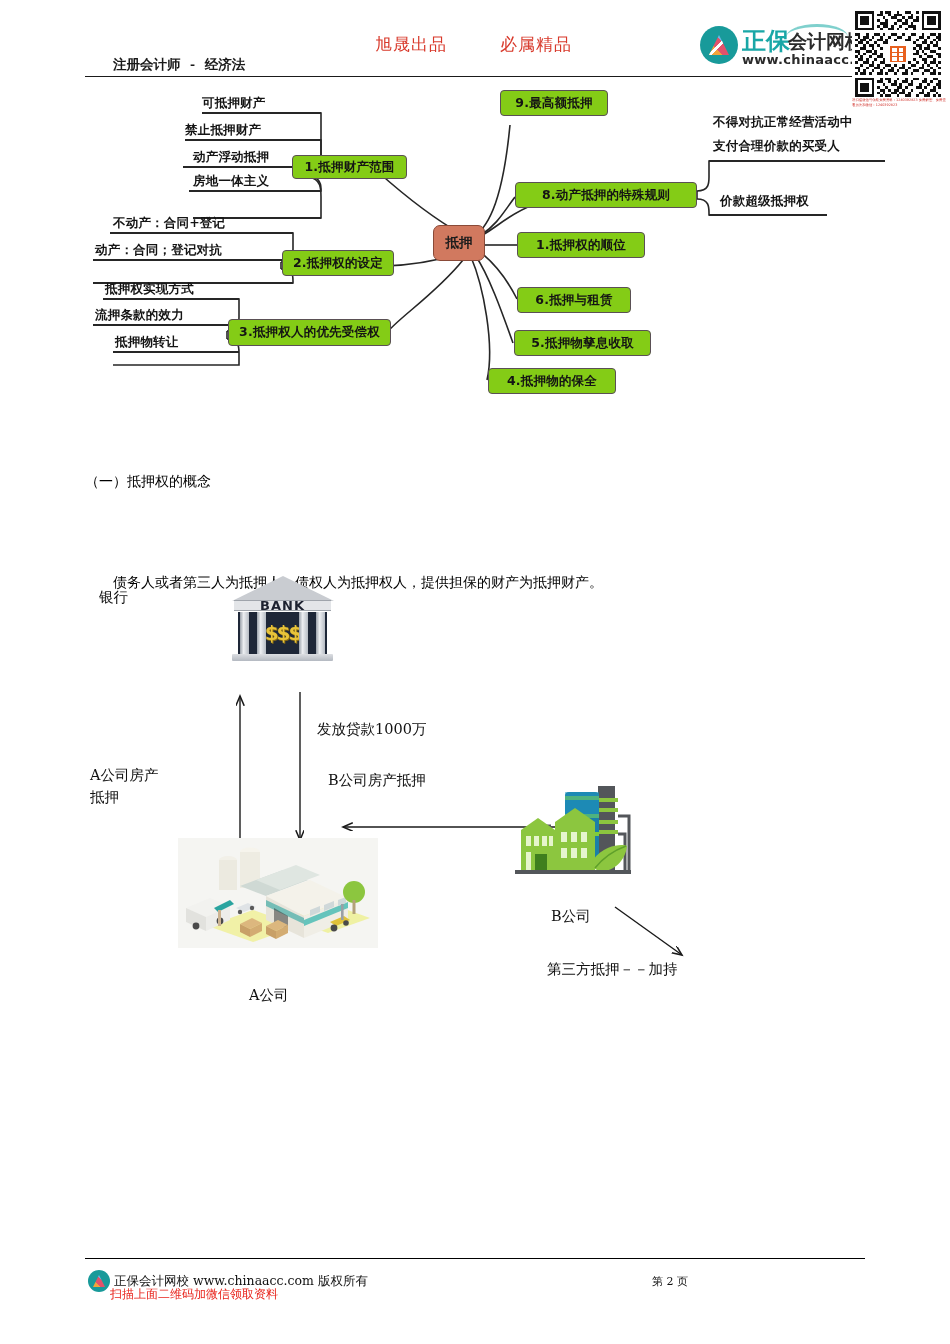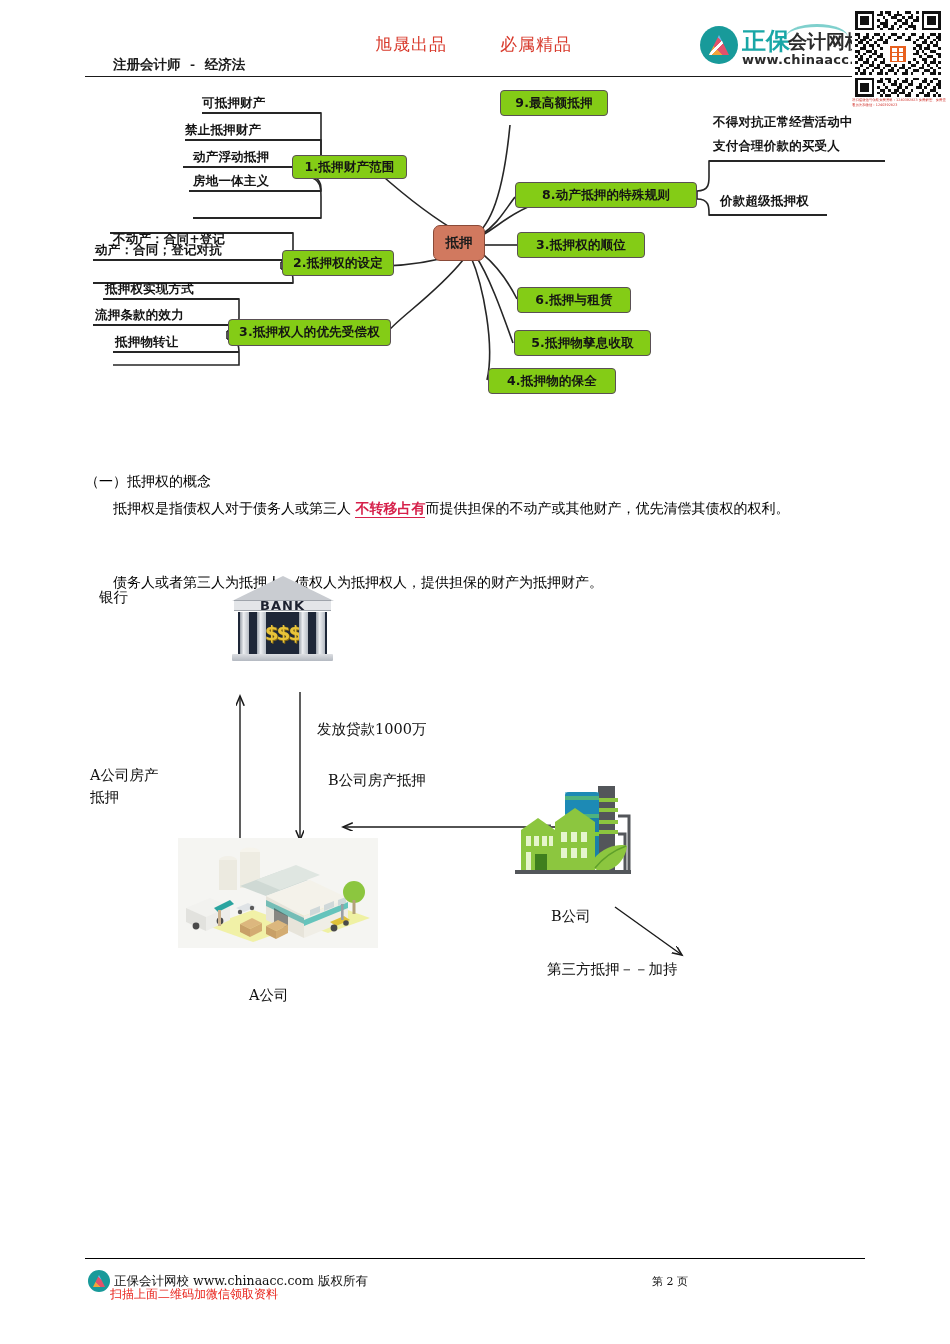--- a/index.html
+++ b/index.html
@@ -493,43 +493,42 @@
     </svg>
 
     <div class="mm-center" style="left:348px;top:140px;width:52px;height:36px;">抵押</div>
 
     <div class="mm-node" style="left:207px;top:70px;width:115px;height:24px;">1.抵押财产范围</div>
     <div class="mm-node" style="left:197px;top:165px;width:112px;height:26px;">2.抵押权的设定</div>
     <div class="mm-node" style="left:143px;top:234px;width:163px;height:27px;">3.抵押权人的优先受偿权</div>
     <div class="mm-node" style="left:403px;top:283px;width:128px;height:26px;">4.抵押物的保全</div>
     <div class="mm-node" style="left:429px;top:245px;width:137px;height:26px;">5.抵押物孳息收取</div>
     <div class="mm-node" style="left:432px;top:202px;width:114px;height:26px;">6.抵押与租赁</div>
-    <div class="mm-node" style="left:432px;top:147px;width:128px;height:26px;">3.抵押权的顺位</div>
+    <div class="mm-node" style="left:432px;top:147px;width:128px;height:26px;">1.抵押权的顺位</div>
     <div class="mm-node" style="left:430px;top:97px;width:182px;height:26px;">8.动产抵押的特殊规则</div>
     <div class="mm-node" style="left:415px;top:5px;width:108px;height:26px;">9.最高额抵押</div>
 
     <div class="mm-leaf" style="left:117px;top:10px;">可抵押财产</div>
     <div class="mm-leaf" style="left:100px;top:37px;">禁止抵押财产</div>
     <div class="mm-leaf" style="left:108px;top:64px;">动产浮动抵押</div>
     <div class="mm-leaf" style="left:108px;top:88px;">房地一体主义</div>
 
-    <div class="mm-leaf" style="left:28px;top:130px;margin-top:16px;">不动产：合同+登记</div>
+    <div class="mm-leaf" style="left:28px;top:130px;">不动产：合同+登记</div>
     <div class="mm-leaf" style="left:10px;top:157px;">动产：合同；登记对抗</div>
 
     <div class="mm-leaf" style="left:20px;top:196px;">抵押权实现方式</div>
     <div class="mm-leaf" style="left:10px;top:222px;">流押条款的效力</div>
     <div class="mm-leaf" style="left:30px;top:249px;">抵押物转让</div>
 
     <div class="mm-leaf" style="left:628px;top:29px;">不得对抗正常经营活动中</div>
     <div class="mm-leaf" style="left:628px;top:53px;">支付合理价款的买受人</div>
     <div class="mm-leaf" style="left:635px;top:108px;">价款超级抵押权</div>
   </div>
 
   <div class="body-text" id="para-title">（一）抵押权的概念</div>
-  <div class="body-text" id="para-1"><span>抵押权是指债权人对于债务人或第三人 </span><span class="hl">不转移占有</span><span>而提供担保的不动产或其他财产，优先清偿其债权的权利。</span></div>
   <div class="body-text" id="para-2">债务人或者第三人为抵押人，债权人为抵押权人，提供担保的财产为抵押财产。</div>
 
   <div class="scene">
     <svg width="790" height="440">
       <defs>
         <marker id="ah" markerWidth="9" markerHeight="9" refX="7" refY="3" orient="auto">
           <path d="M0,0 L7,3 L0,6" fill="none" stroke="#1a1a1a" stroke-width="1.1"></path>
         </marker>
       </defs>
       <g stroke="#1a1a1a" stroke-width="1.4" fill="none">

